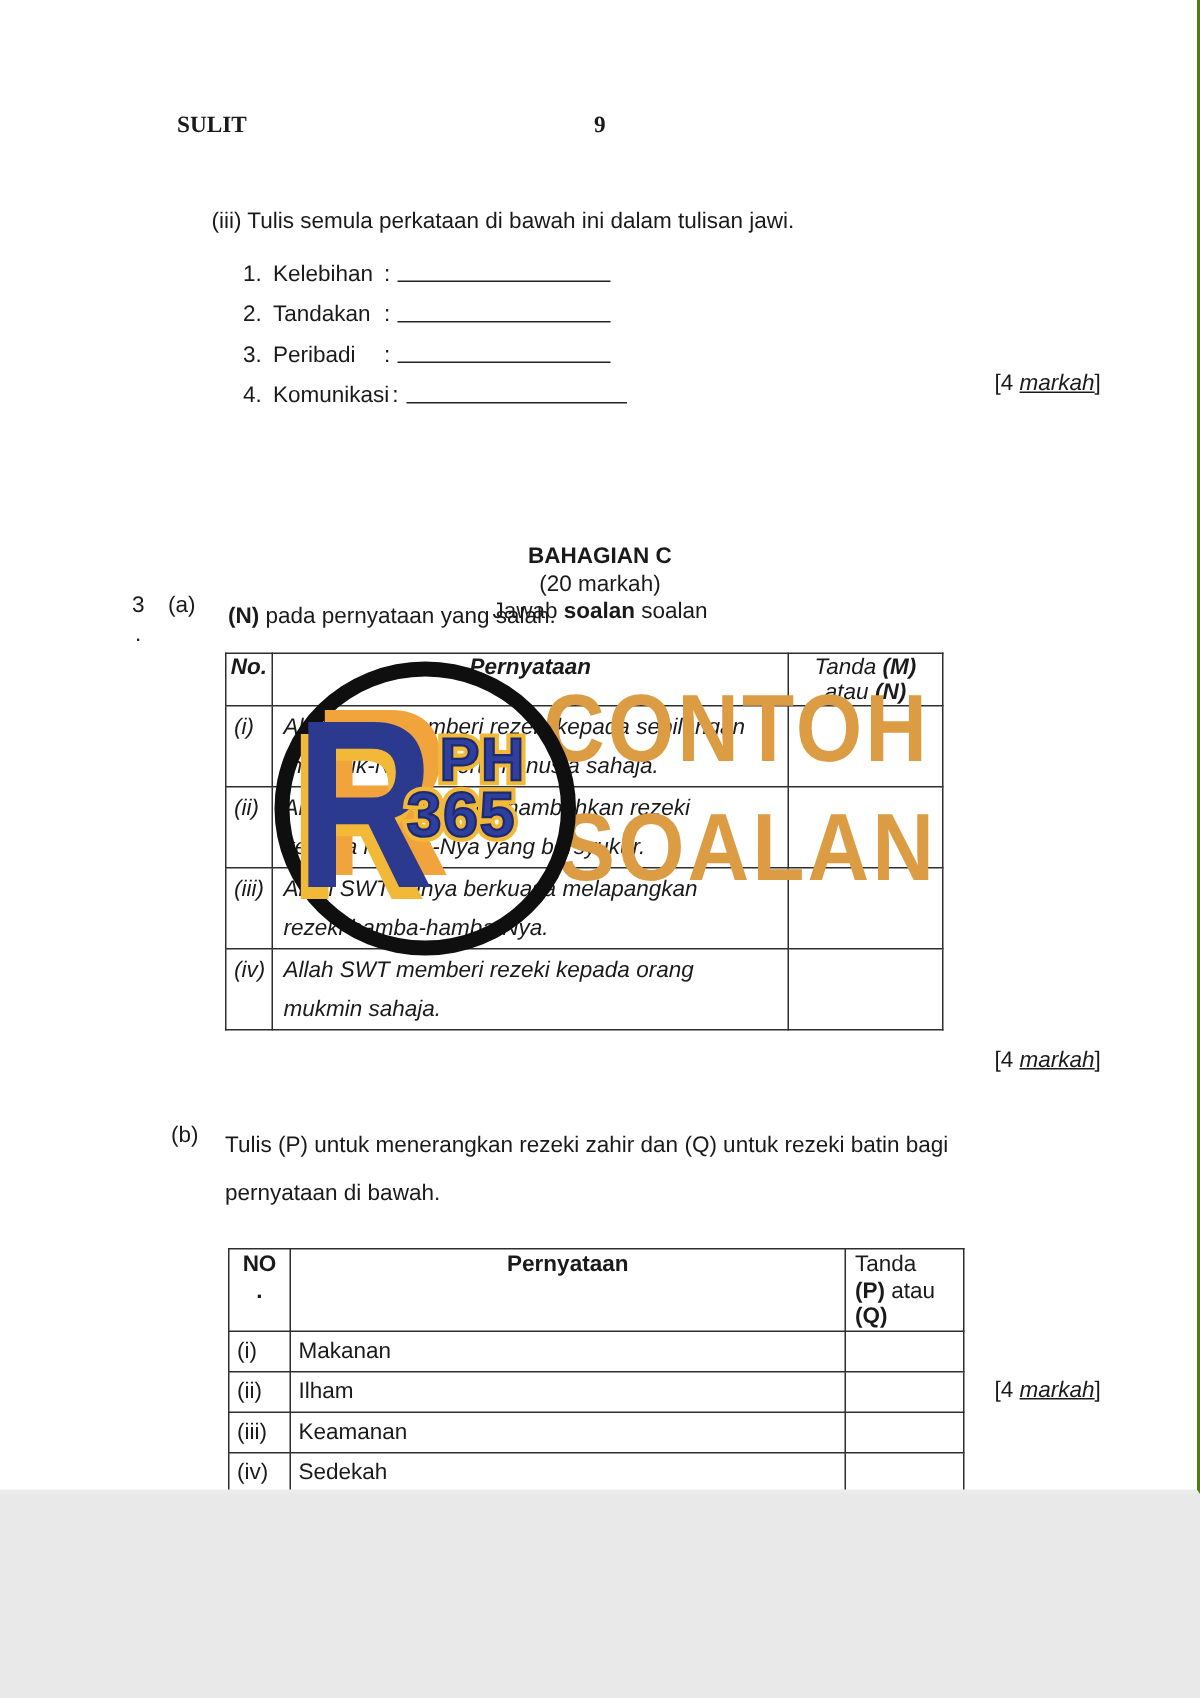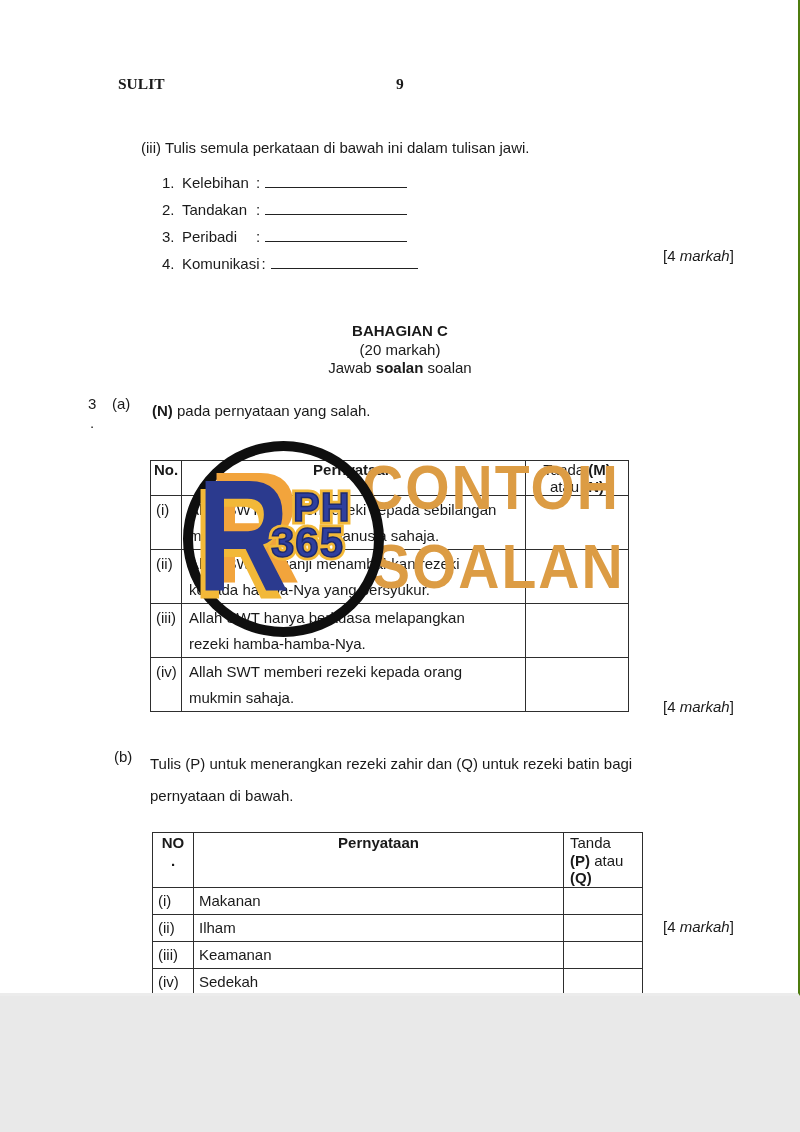--- a/index.html
+++ b/index.html
@@ -5,22 +5,22 @@
   * { margin:0; padding:0; box-sizing:border-box; }
   html,body { background:#e9e9e9; }
   .page {
     position:relative; width:800px; height:996px; background:#ffffff;
     font-family:"Liberation Sans", sans-serif; font-size:15px; color:#1a1a1a;
     margin:0 auto; overflow:hidden;
     border-right:2px solid #4d7c0f; border-bottom:3px solid #ececec;
   }
   .abs { position:absolute; }
   .serif-bold { font-family:"Liberation Serif", serif; font-weight:bold; font-size:15.5px; }
-  .b { font-weight:bold; }
-  .i { font-style:italic; }
+  .b { font-weight:bold;margin-top:40px; }
+  .i { font-style:italic;text-decoration:underline; }
 
   
   .jawi-intro { left:141px; top:139px; }
   .jawi-list { left:162px; top:164px; }
   .jawi-item { display:flex; align-items:flex-end; height:27px; }
   .jawi-item .num { width:20px; }
   .jawi-item .word { min-width:72px; }
   .jawi-item .colon { margin:0 5px 0 2px; }
   .blank { border-bottom:1.5px solid #222; width:142px; margin-bottom:3px; height:1px; }
   .jawi-item:nth-child(4) .blank { width:147px; }
@@ -32,21 +32,21 @@
 
   
   .q-no { left:88px; top:395px; }
   .q-dot { left:90px; top:414px; }
   .part-a { left:112px; top:395px; }
   .q3a-text { left:152px; top:395px; width:500px; line-height:32px; }
 
   table { border-collapse:collapse; table-layout:fixed; background:transparent; }
   td, th { border:1.8px solid #2e2e2e; vertical-align:top; font-weight:normal; }
 
-  .table-a { left:150px; top:460px; width:478px; }
+  .table-a { left:150px; top:435px; width:478px;font-style:italic; }
   .table-a col.c1 { width:31px; }
   .table-a col.c2 { width:344px; }
   .table-a col.c3 { width:103px; }
   .table-a th { height:32px; line-height:16.5px; padding-top:1px; text-align:center; }
   .table-a td { height:53px; line-height:26px; padding:1px 5px 0 5px; }
   .table-a td.no-cell { padding-left:5px; }
   .table-a td.txt-cell { padding-left:7px; }
 
   .part-b { left:114px; top:748px; }
   .q3b-text { left:150px; top:748px; width:520px; line-height:32px; }

